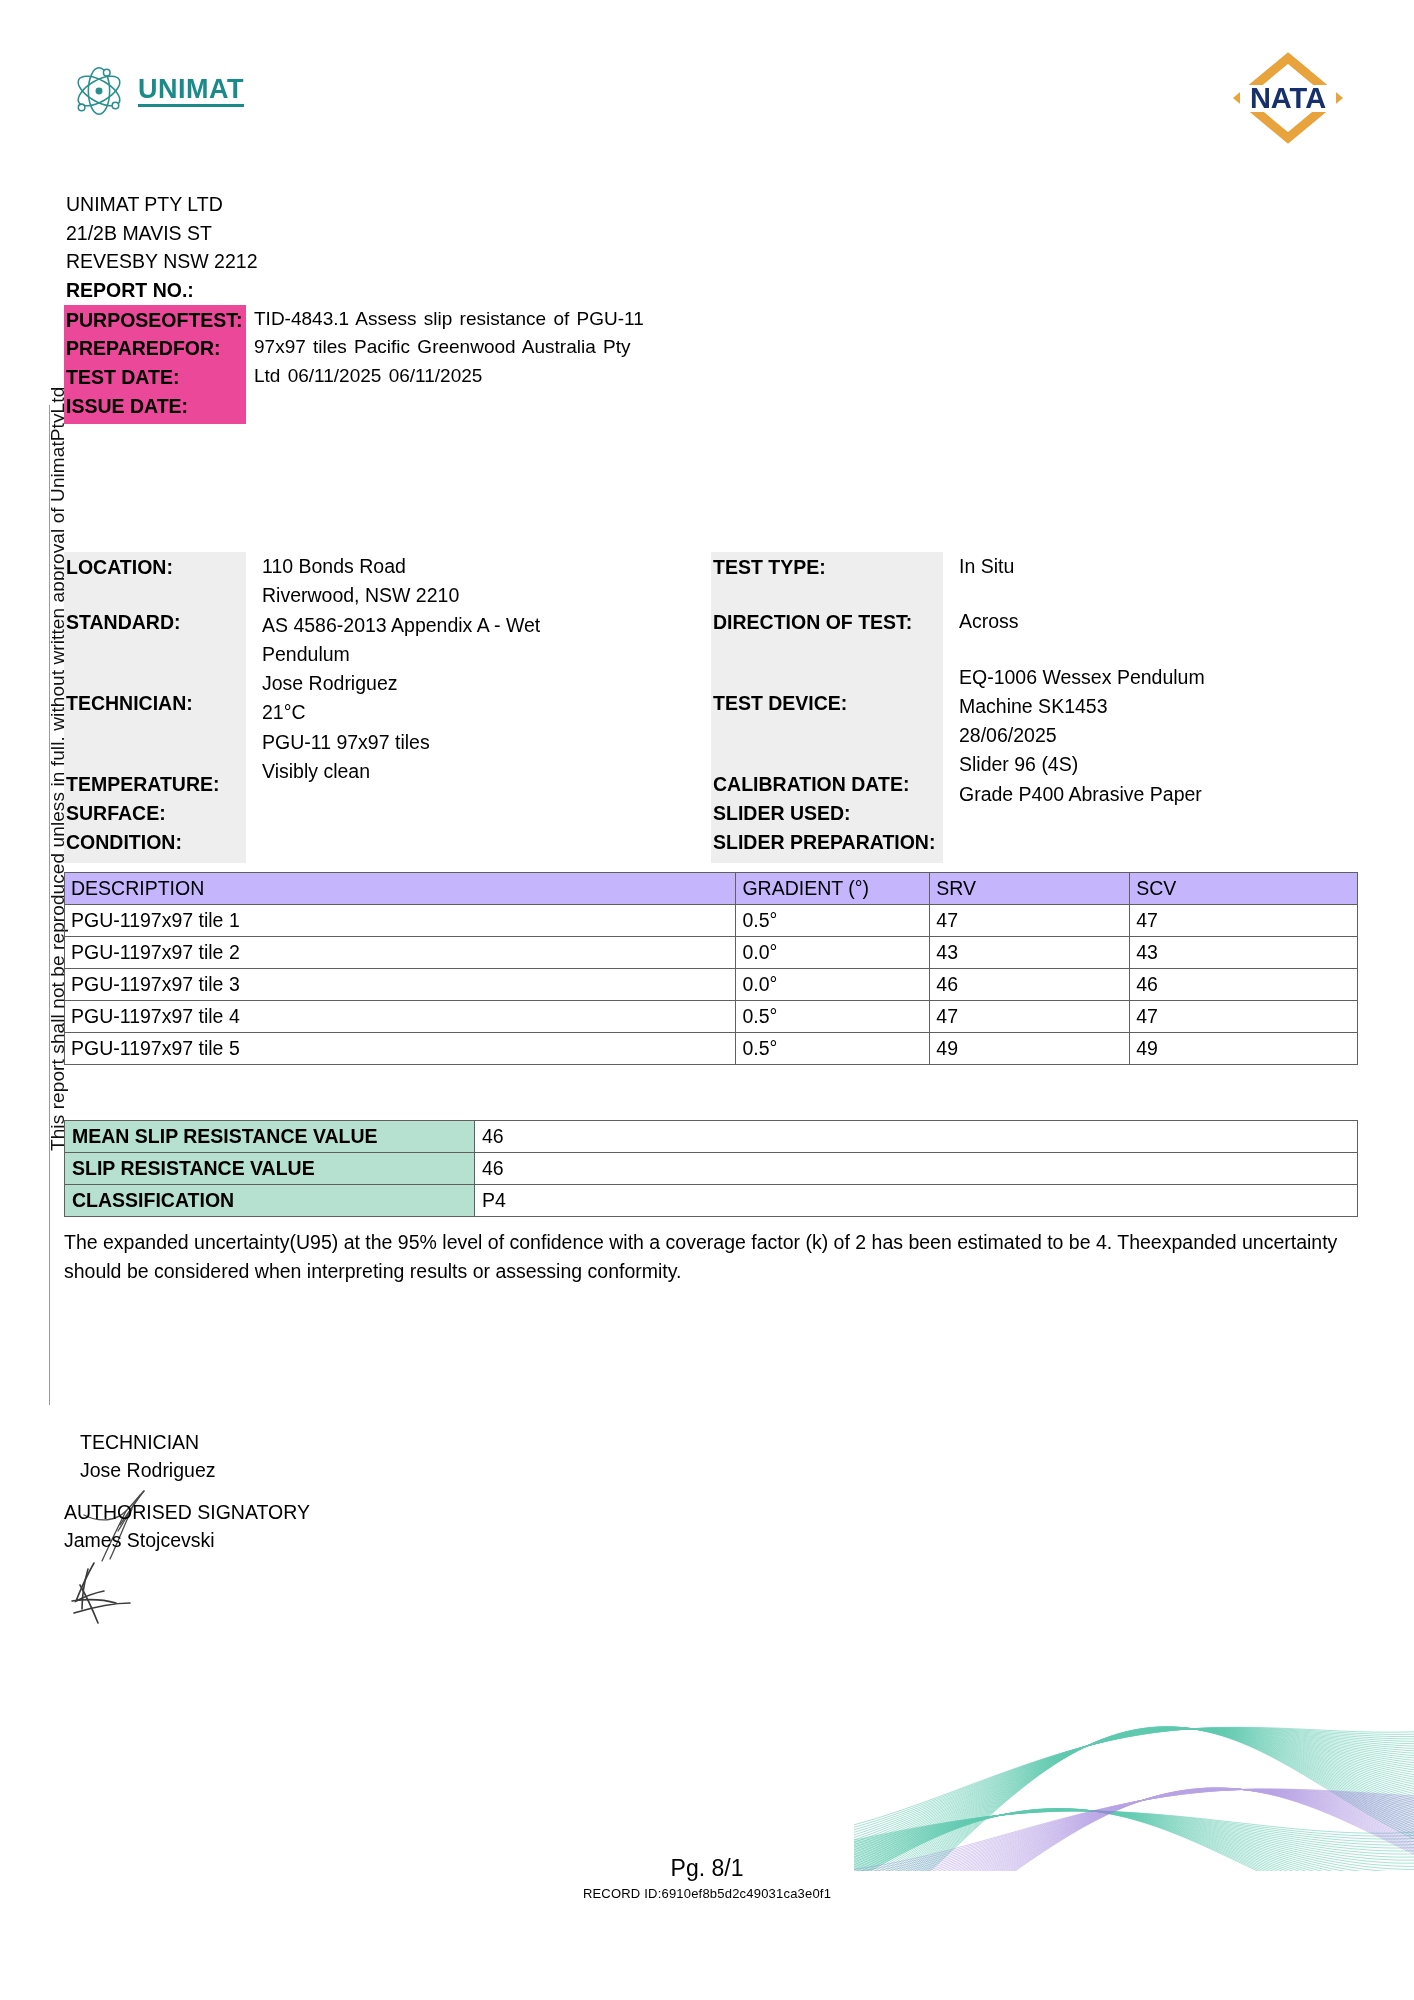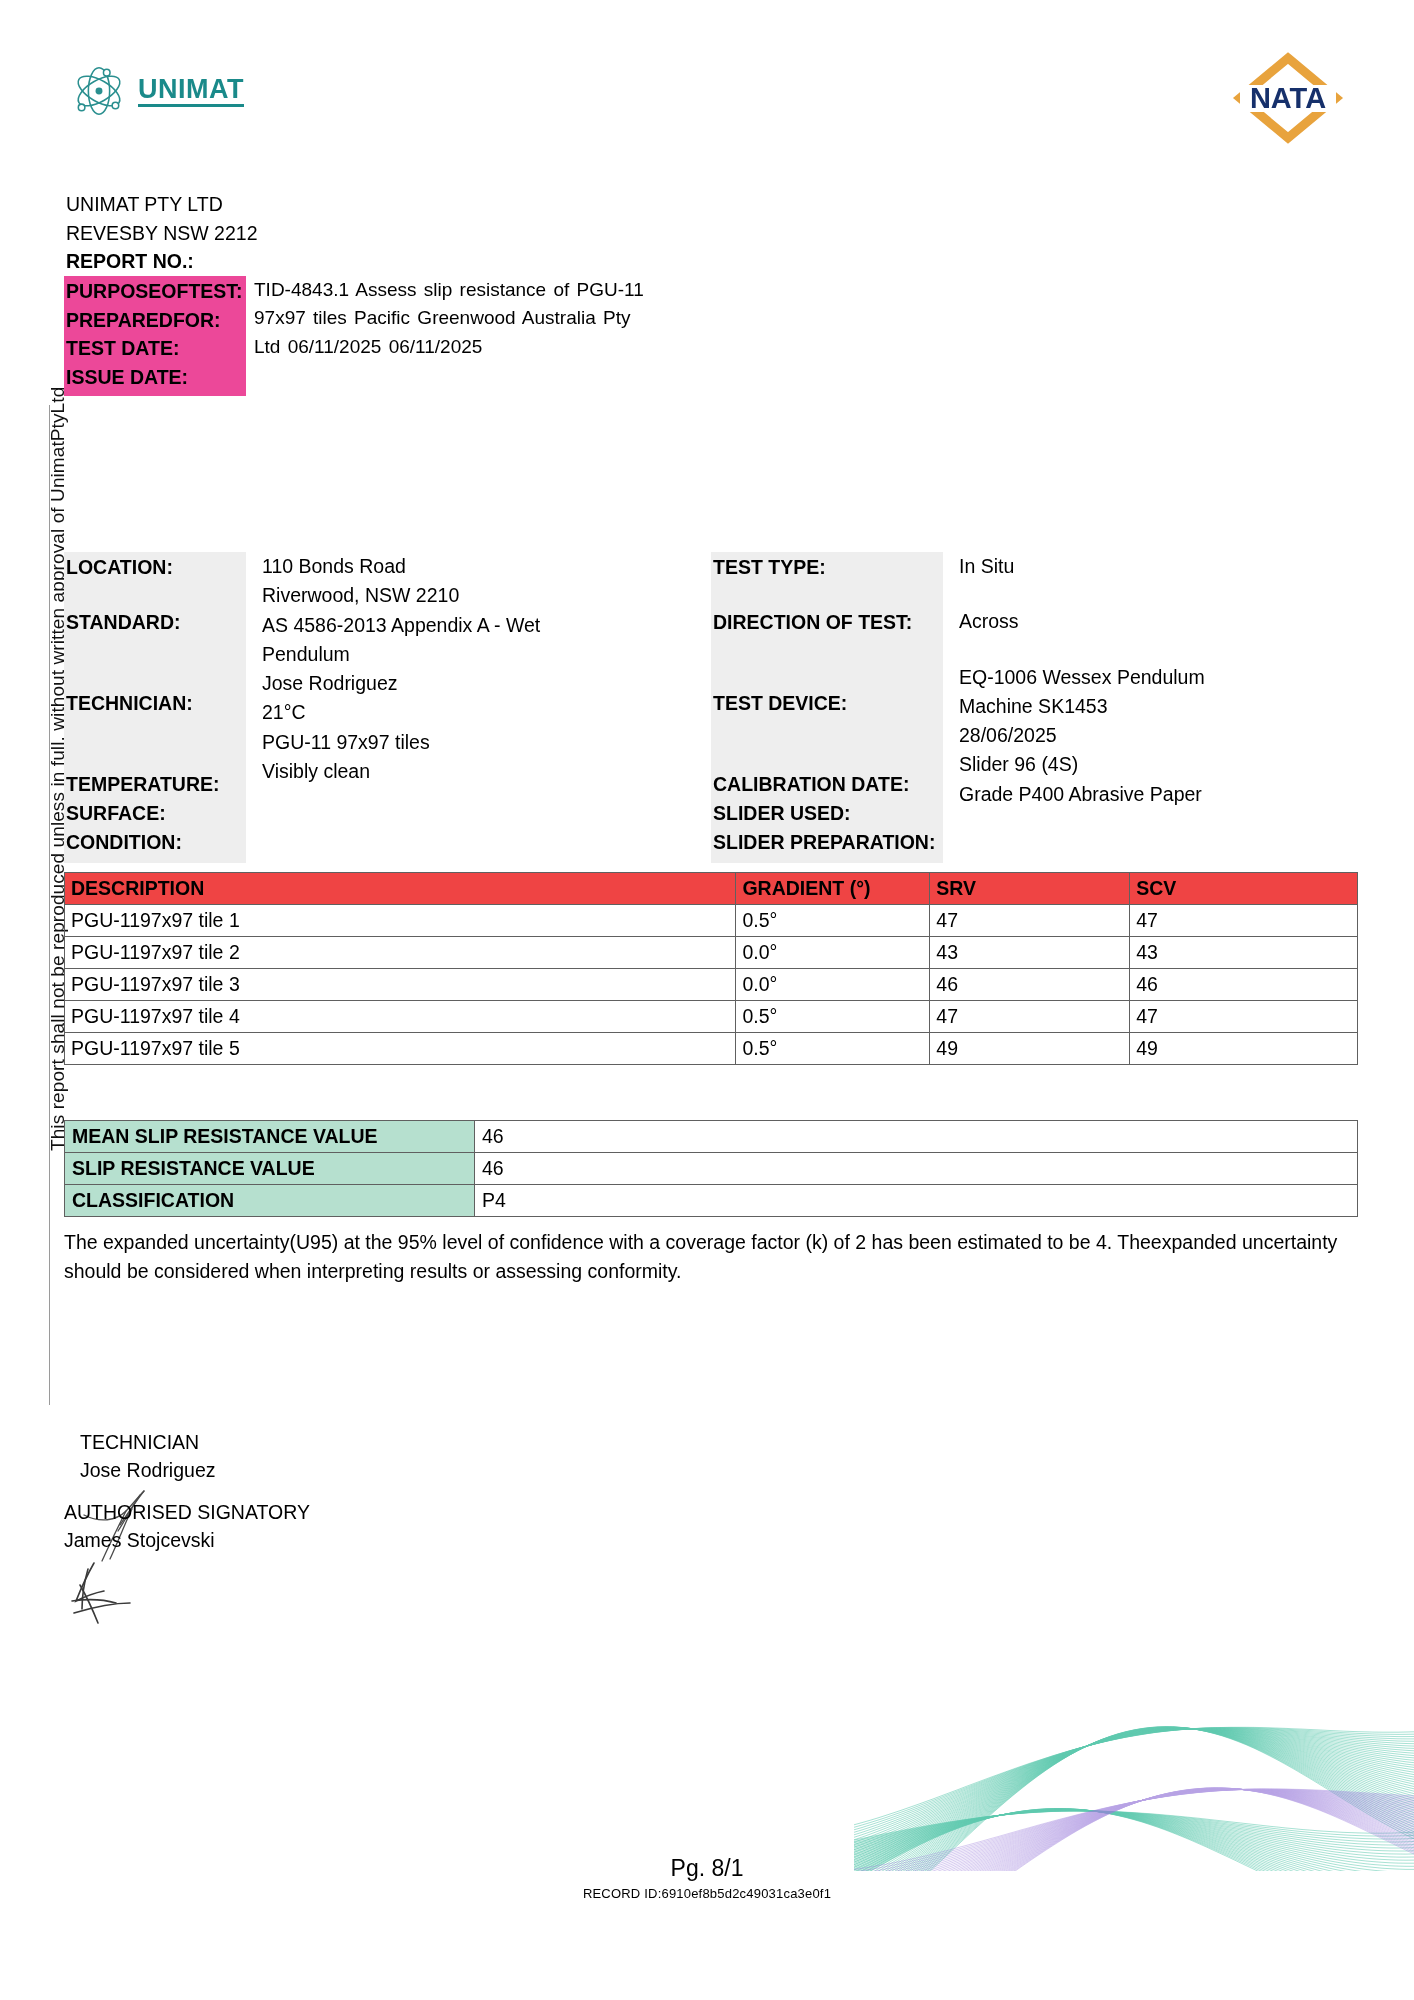--- a/index.html
+++ b/index.html
@@ -88,21 +88,21 @@
   
   table { border-collapse: collapse; }
   .results {
     position: absolute; left: 64px; top: 872px; width: 1294px;
     font-size: 19.5px;
   }
   .results th, .results td {
     border: 1px solid #606060; text-align: left;
     padding: 3px 6px; height: 32px; vertical-align: middle;
   }
-  .results thead th { background: #ef4444; font-weight: bold; }
+  .results thead th { background: #c4b5fd; font-weight: normal; }
   .results col.c1 { width: 672px; }
   .results col.c2 { width: 194px; }
   .results col.c3 { width: 200px; }
   .results col.c4 { width: 228px; }
 
   
   .summary {
     position: absolute; left: 64px; top: 1120px; width: 1294px;
     font-size: 19.5px;
   }
@@ -159,20 +159,21 @@
     <text x="56" y="56" font-family="Liberation Sans, sans-serif" font-size="29" font-weight="bold" fill="#16306b" text-anchor="middle">NATA</text>
   </svg>
 
 
   <div class="vertical-note">This report shall not be reproduced unless in full, without written approval of UnimatPtyLtd</div>
   <div class="vline"></div>
 
   <div class="report-info">
     <div class="addr-lines">
       <div>UNIMAT PTY LTD</div>
+      <div>21/2B MAVIS ST</div>
       <div>REVESBY NSW 2212</div>
     </div>
     <div class="reportno">REPORT NO.:</div>
     <div class="purpose-grid">
       <div class="purpose-labels">
         <div>PURPOSEOFTEST:</div>
         <div>PREPAREDFOR:</div>
         <div>TEST DATE:</div>
         <div>ISSUE DATE:</div>
       </div>

